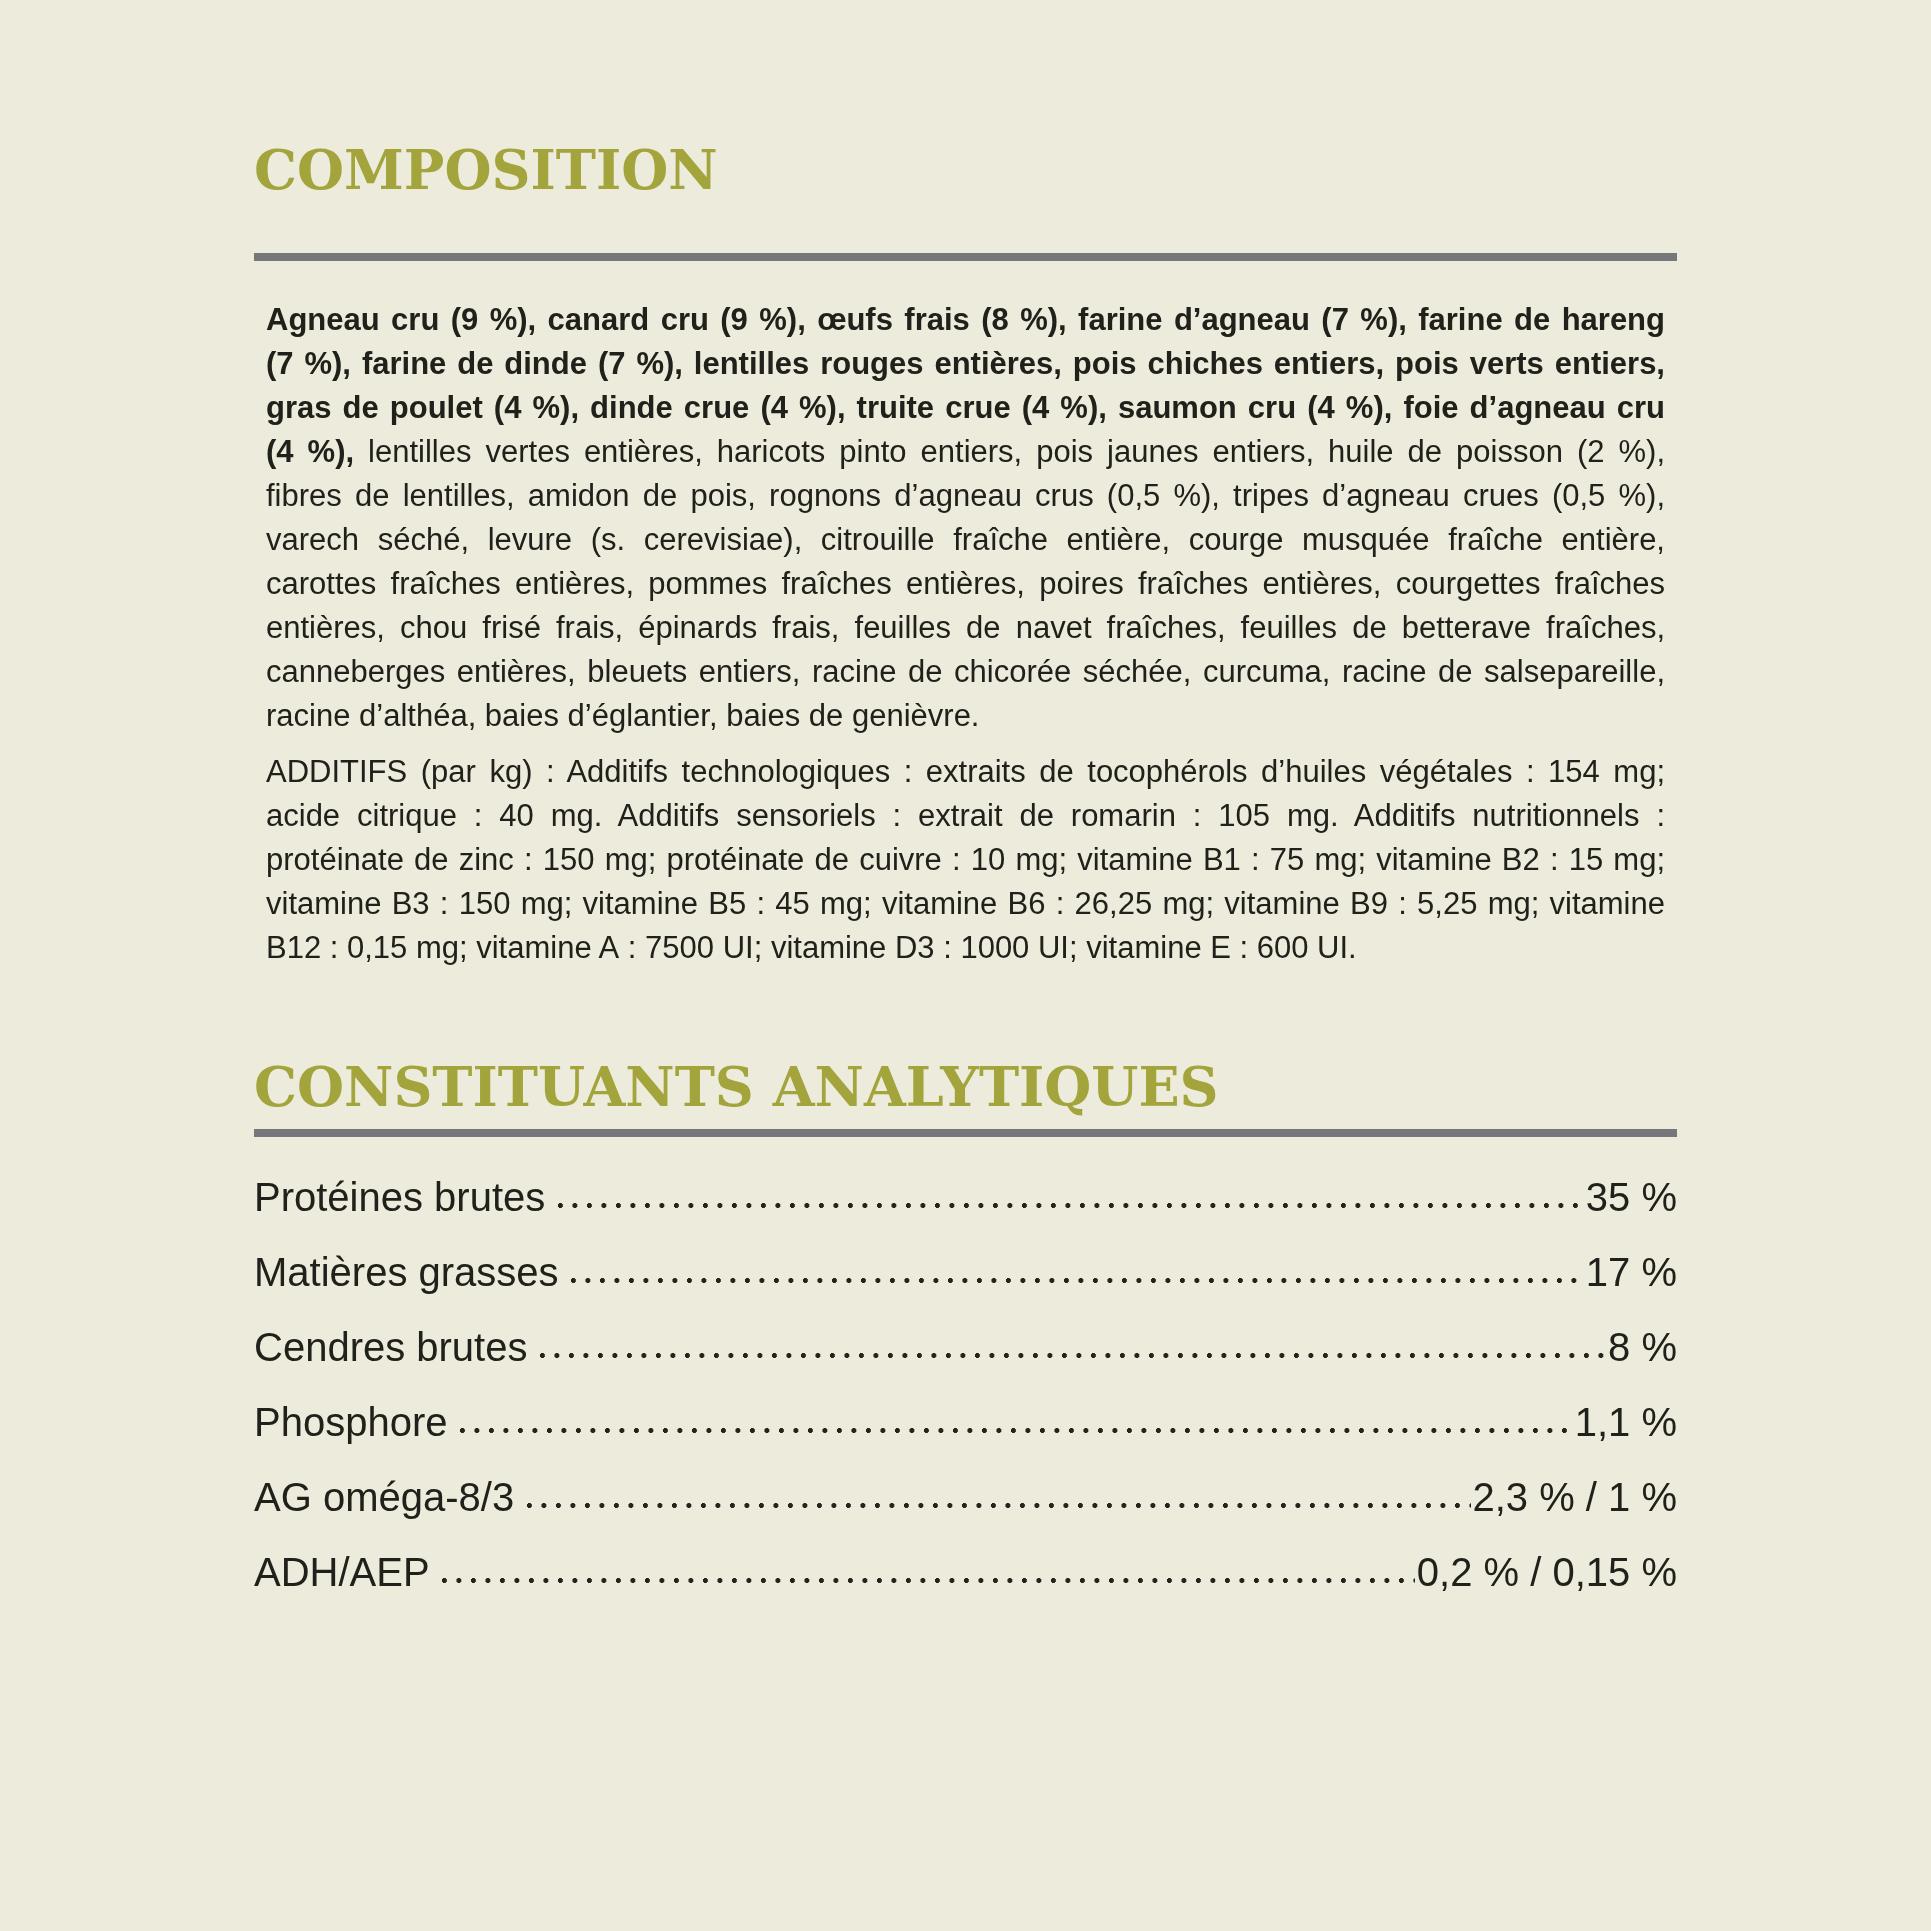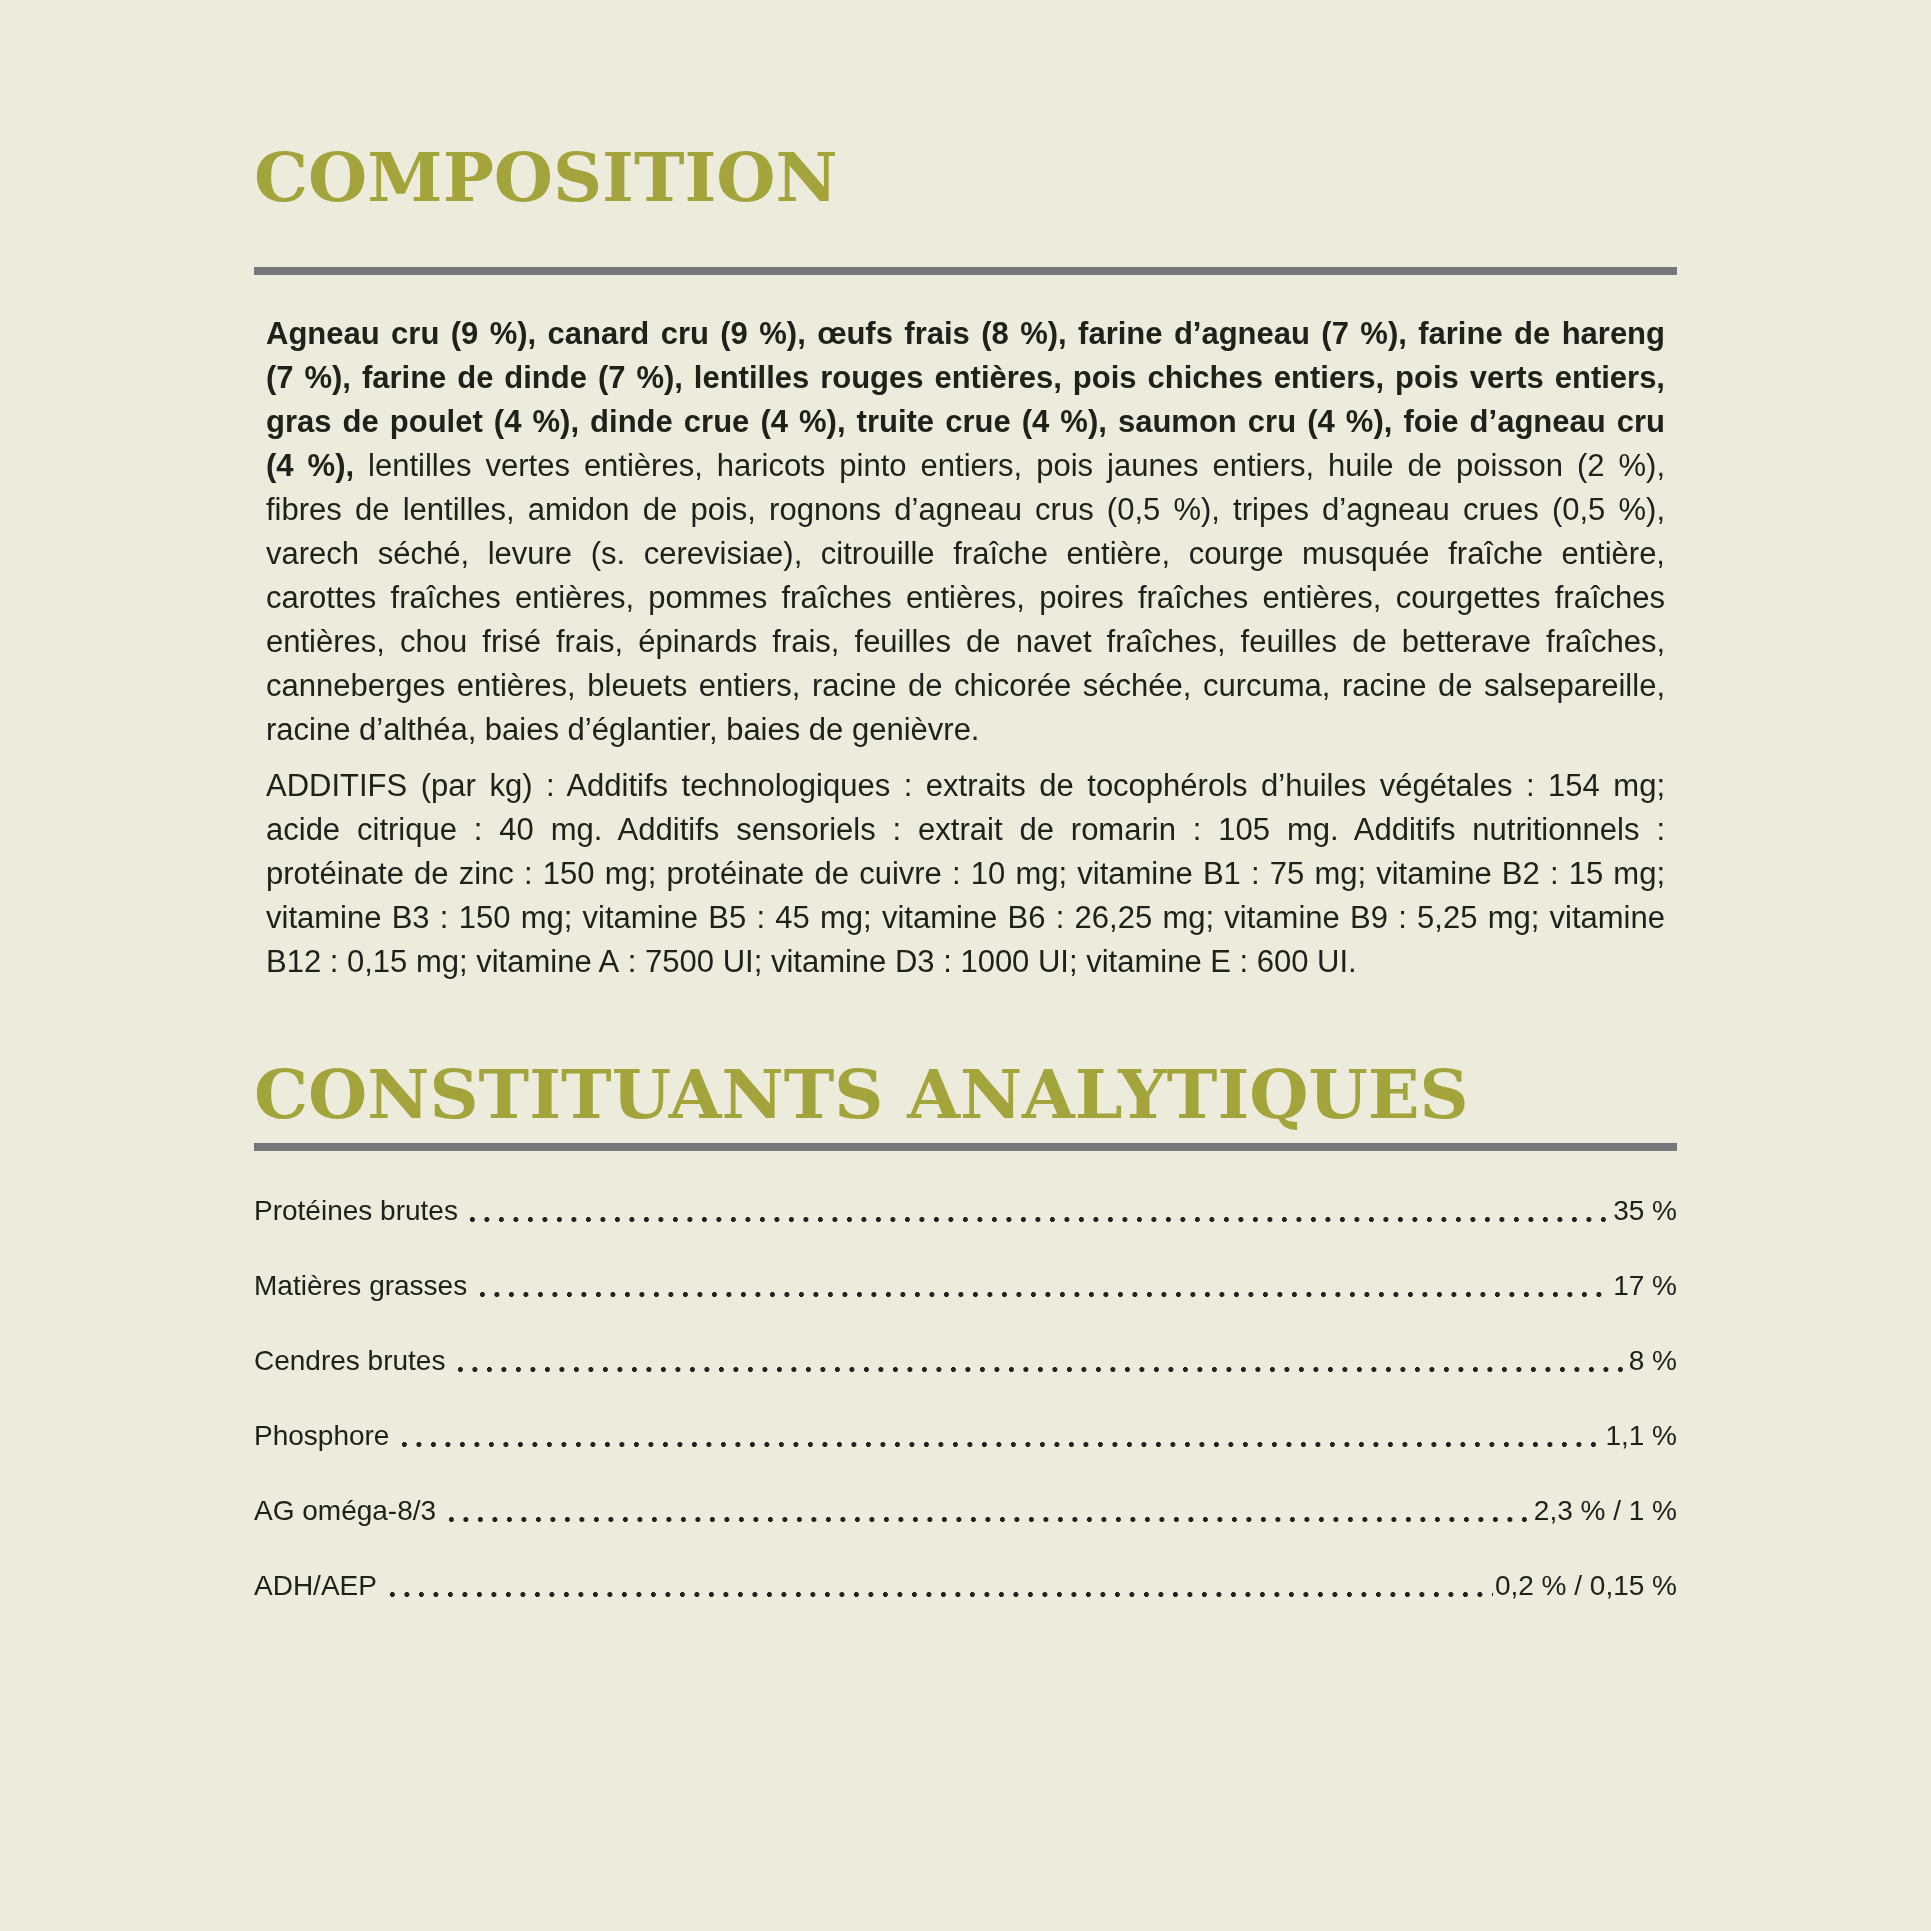--- a/index.html
+++ b/index.html
@@ -20,21 +20,21 @@
     left: 254px;
     width: 1423px;
   }
   .section-composition { top: 143px; }
   .section-analytical  { top: 1060px; }
 
   .section-title {
     margin: 0;
     font-family: "DejaVu Serif", serif;
     font-weight: 700;
-    font-size: 68px;
+    font-size: 54px;
     line-height: 1;
     letter-spacing: 0px;
     color: #a3a43c;
   }
   .rule {
     height: 7.7px;
     background: #76777a;
     border: 0;
     margin: 0;
   }
@@ -48,21 +48,21 @@
     text-align: justify;
     color: #21211c;
   }
   .body-text .bold { font-weight: 700; }
 
   .atable { margin-top: 41px; }
   .arow {
     display: flex;
     align-items: baseline;
     margin-bottom: 37px;
-    font-size: 28px;
+    font-size: 40px;
     line-height: 38px;
   }
   .alabel { white-space: nowrap; }
   .leader {
     flex: 1;
     align-self: flex-end;
     height: 6.8px;
     margin: 0 1.9px 6.8px 11.6px;
     background-image: radial-gradient(circle at 3.4px 3.4px, #23231f 2.2px, rgba(0,0,0,0) 2.5px);
     background-size: 14.5px 6.8px;

